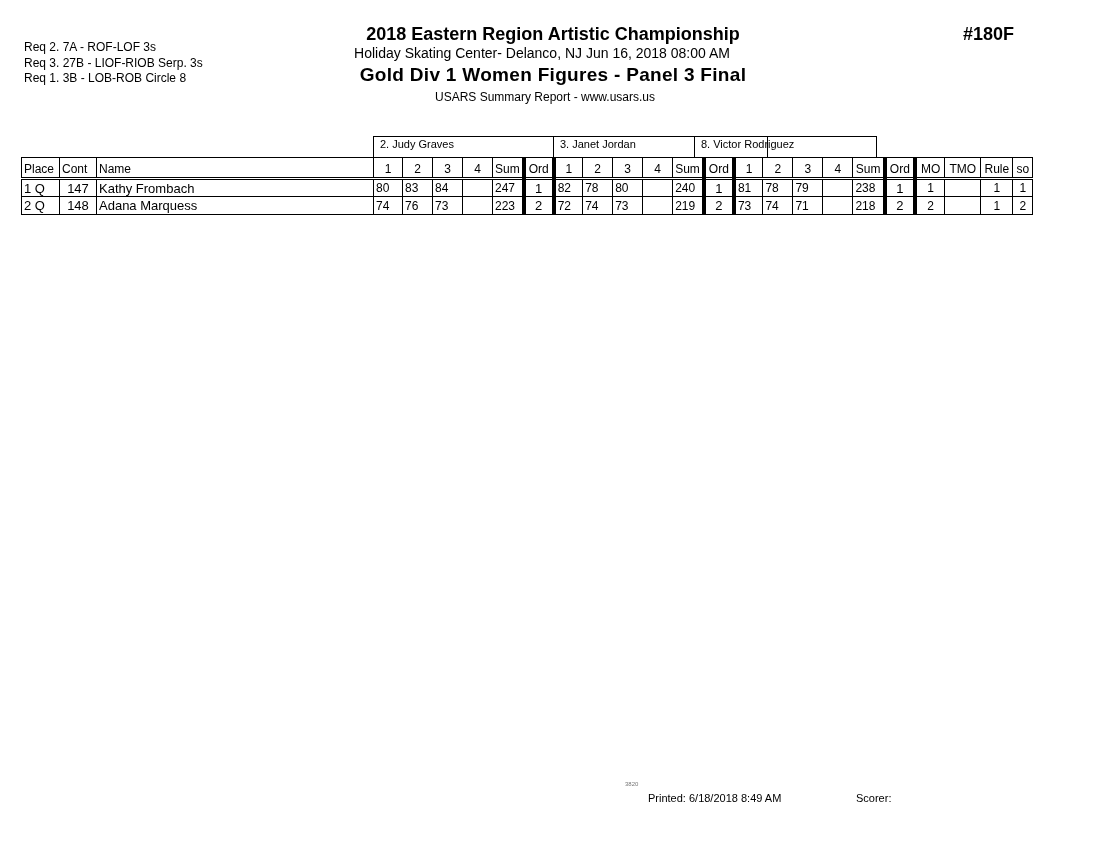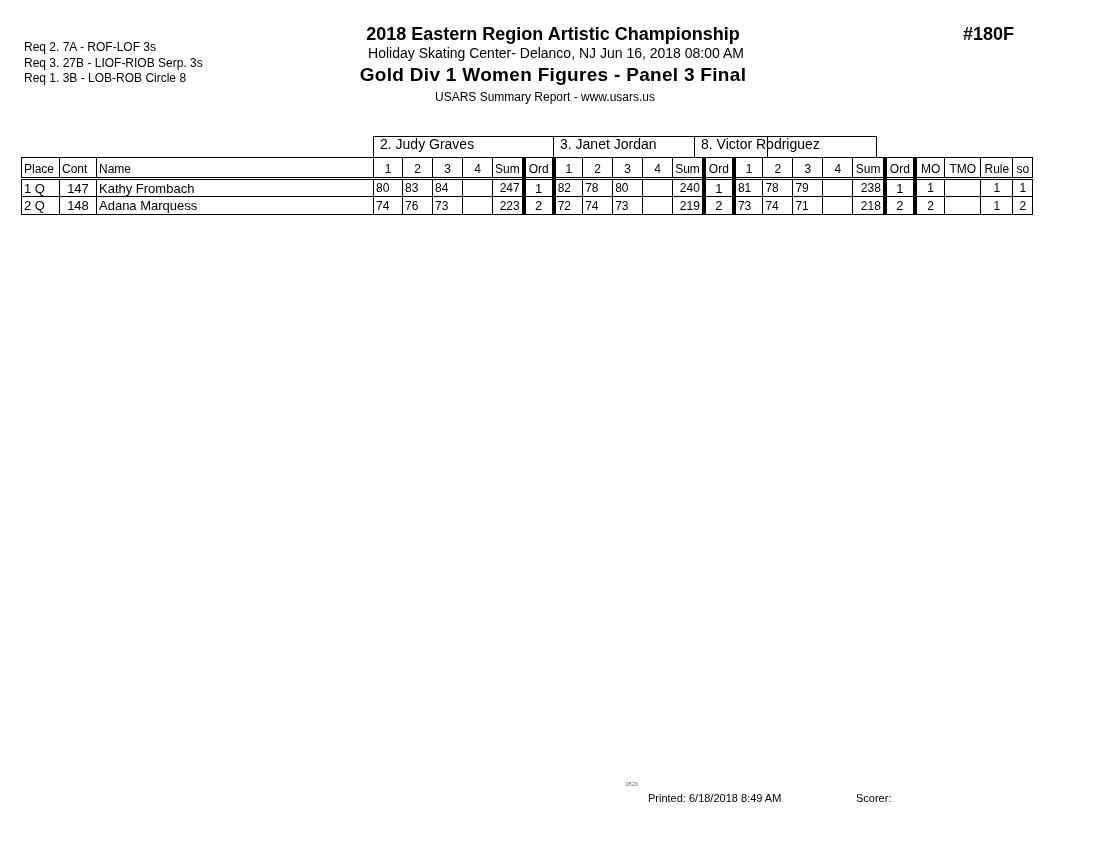--- a/index.html
+++ b/index.html
@@ -1,33 +1,33 @@
 <!DOCTYPE html>
 <html><head>
 <meta charset="utf-8">
 <style>
   html, body { margin:0; padding:0; background:#ffffff; }
   body { width:1100px; height:850px; position:relative; overflow:hidden;
          font-family:"Liberation Sans", sans-serif; color:#000; }
   .abs { position:absolute; white-space:nowrap; }
   .req { font-size:12px; line-height:15px; left:24px; }
   .title1 { font-size:18px; font-weight:bold; left:0; width:1106px; text-align:center; top:24px; }
-  .title2 { font-size:14px; left:14px; width:1084px; text-align:center; top:45px; }
+  .title2 { font-size:14px; left:0; width:1084px; text-align:center; top:45px; }
   .title3 { font-size:19px; font-weight:bold; left:0; width:1106px; text-align:center; top:64px; letter-spacing:0.3px; }
   .title4 { font-size:12px; left:0; width:1090px; text-align:center; top:90px; }
   .evnum { font-size:18px; font-weight:bold; left:963px; top:24px; }
 
   .judge-box { position:absolute; top:136px; height:21px; border:1px solid #000; border-bottom:none; box-sizing:border-box;
-               font-size:14px; padding-left:6px; line-height:14px; }
+               font-size:11px; padding-left:6px; line-height:14px; }
   table.grid { position:absolute; left:21px; top:157px; border-collapse:collapse; table-layout:fixed; }
   table.grid td { border:1px solid #000; font-size:12px; height:18px; padding:0 2px; box-sizing:border-box; overflow:hidden; white-space:nowrap; }
   table.grid tr.hdr td { height:21px; vertical-align:bottom; padding-bottom:1px; }
   table.grid tr.hdr td { border-bottom:3px double #000; }
   table.grid td.c { text-align:center; }
-  table.grid td.r { text-align:right; }
+  table.grid td.r { }
   table.grid td.b { font-weight:normal; font-size:13px; }
   table.grid td.thickL { border-left:4px solid #000; }
   .footer { font-size:11px; top:792px; }
   .tiny { font-size:6px; color:#777; top:781px; left:625px; }
 </style>
 </head>
 <body>
 
 <div class="abs req" style="top:25px;margin-top:46px;">Req  1.  3B - LOB-ROB Circle 8</div>
 <div class="abs req" style="top:40px;">Req  2.  7A - ROF-LOF 3s</div>

